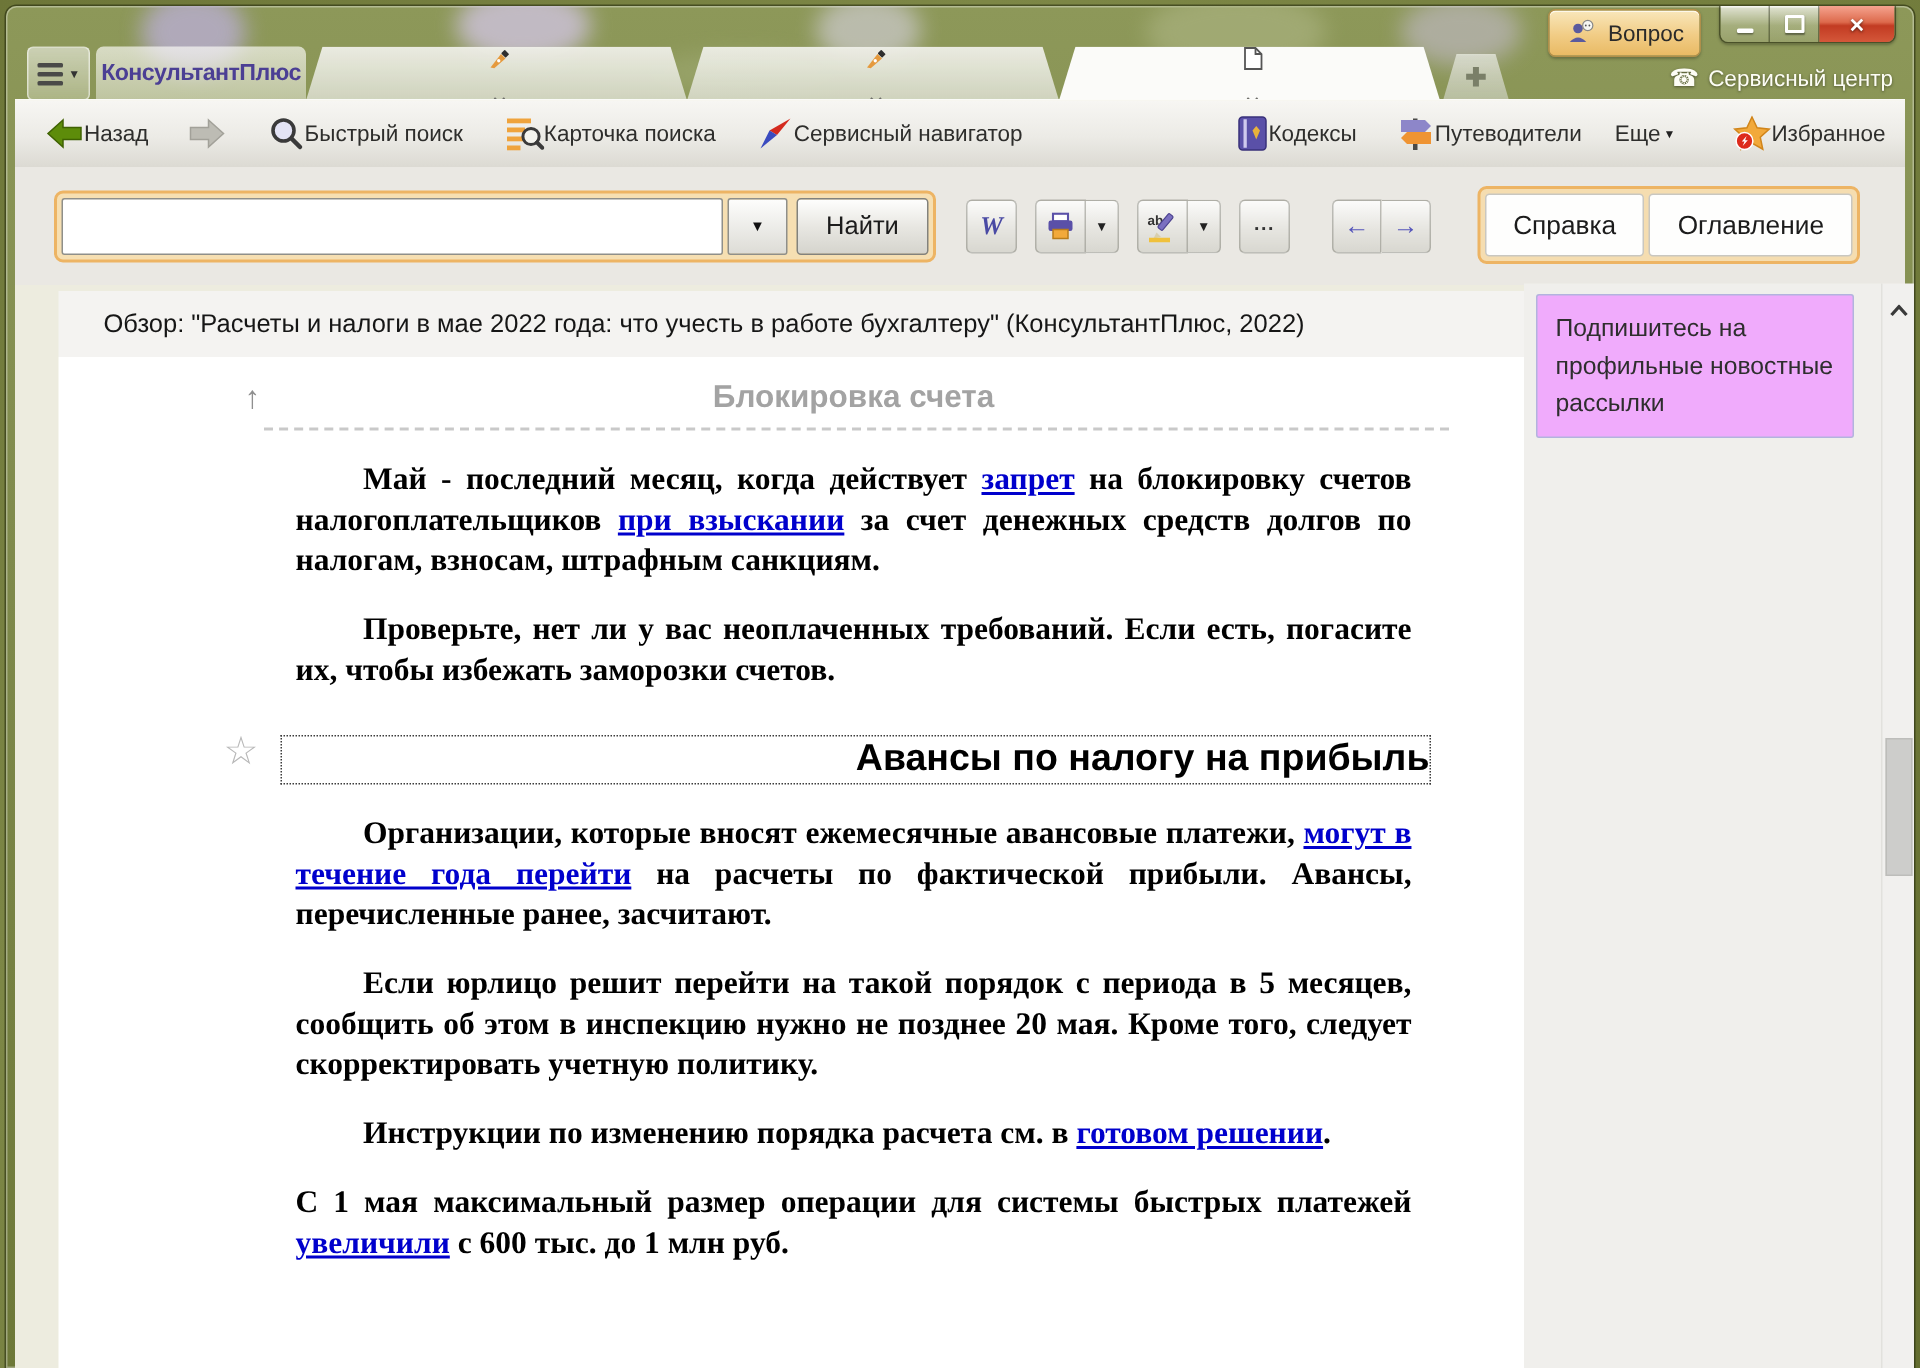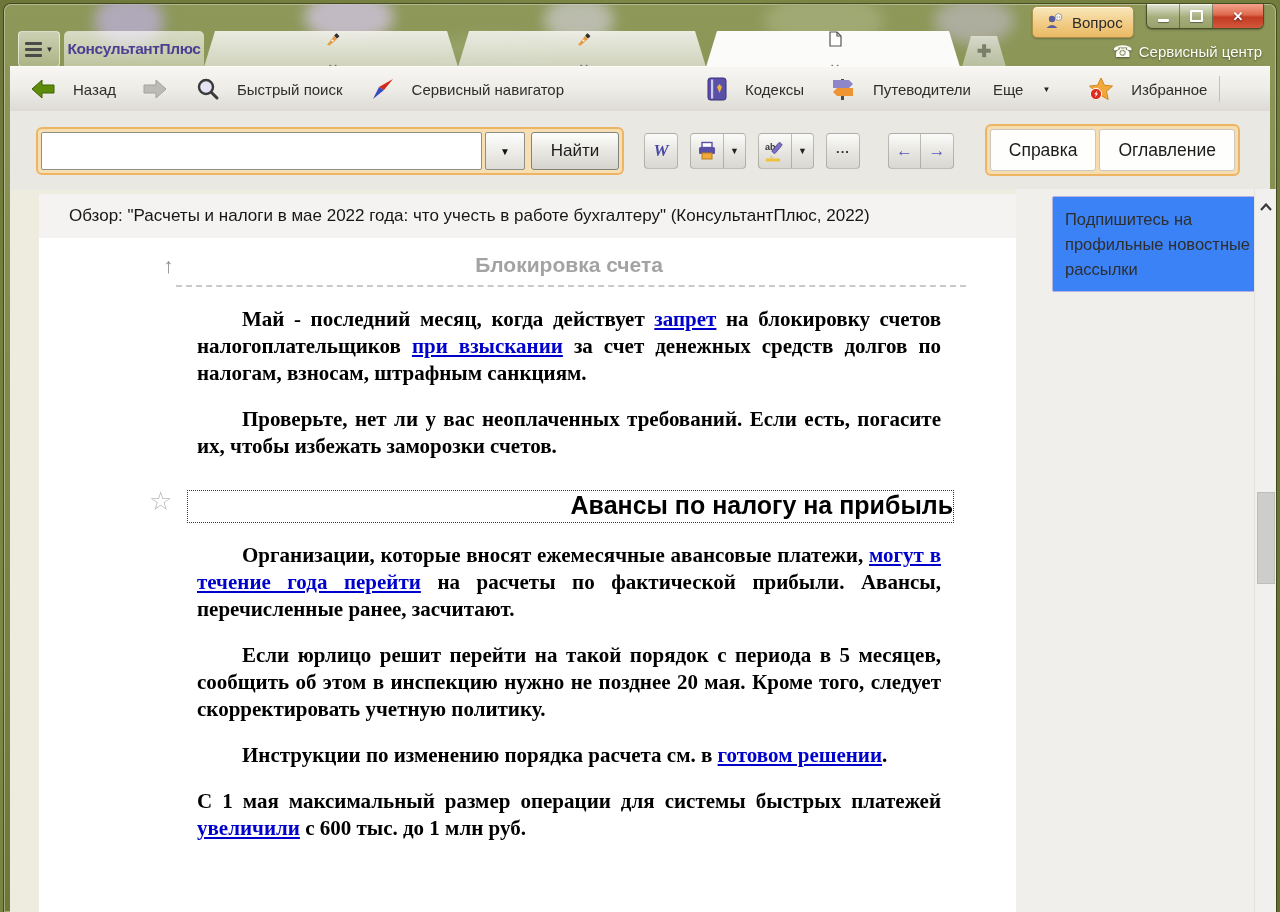--- a/index.html
+++ b/index.html
@@ -76,21 +76,21 @@
     color:#7a7f68;font-size:17px;font-weight:bold;}
   .pen-icon{width:16px;height:16px;flex:none;}
   .doc-icon{width:13px;height:16px;flex:none;}
 
   
   .app-body{position:absolute;left:6px;right:6px;top:62px;bottom:0;background:#edecdf;}
   .toolbar{position:absolute;left:0;right:0;top:0;height:44px;
     background:linear-gradient(180deg,#f7f6f3 0%,#ecebe6 55%,#dcdad3 100%);
     border-top:1px solid #fbfbf8;border-bottom:1px solid #b9b7ae;
     display:flex;align-items:center;font-size:15px;color:#2e2e2c;}
-  .tb-item{display:flex;align-items:center;gap:17px;padding:4px 6px;border-radius:3px;cursor:default;justify-content:center;}
+  .tb-item{display:flex;align-items:center;gap:0;padding:4px 6px;border-radius:3px;cursor:default;justify-content:center;}
   .tb-label{white-space:nowrap;}
   .tb-caret{font-size:8px;color:#222;margin-left:2px;}
   .tb-sep{width:1px;height:26px;background:#c3c1b9;margin:0 6px;}
 
   .search-row{position:absolute;left:0;right:0;top:45px;height:79px;background:#eae8e3;}
   .search-group{position:absolute;left:26px;top:16px;height:48px;width:588px;box-sizing:border-box;
     border:2px solid #edb464;border-radius:6px;background:#f6dfb2;display:flex;padding:3px;gap:3px;}
   .search-input{flex:1;border:1px solid #8f8f8a;border-radius:2px;font-size:16px;padding:0 8px;
     font-family:"Liberation Sans",sans-serif;background:#fff;outline:none;}
   .drop-btn{width:38px;border:1px solid #8f8f8a;border-radius:2px;
@@ -135,22 +135,22 @@
   .heading-boxed-row{position:relative;margin:30px 0 8px -10px;width:calc(100% + 23px);}
   .heading-boxed{border:1px dotted #3c3c3c;padding:1px 0 3px;text-align:right;
     font-family:Liberation Sans, sans-serif;font-weight:bold;font-size:25px;color:#000;}
   .star-marker{position:absolute;left:-38px;top:-2px;color:#b8b8b8;font-size:26px;line-height:26px;
     font-family:"DejaVu Sans",sans-serif;}
   .heading-plain{margin:28px 0 10px;text-align:center;font-family:"Liberation Sans",sans-serif;
     font-weight:bold;font-size:21px;color:#000;}
 
   
   .right-panel{position:absolute;left:1006px;top:123px;width:238px;bottom:0;background:#f0efec;}
-  .subscribe-box{position:absolute;left:36px;top:7px;width:186px;border:1px solid #b3b3de;border-radius:2px;
-    background:#3b82f6;padding:10px 12px;font-size:16.5px;line-height:1.5;color:#2e2e2e;}
+  .subscribe-box{position:absolute;left:8px;top:7px;width:186px;border:1px solid #b3b3de;border-radius:2px;
+    background:#f0abfc;padding:10px 12px;font-size:16.5px;line-height:1.5;color:#2e2e2e;}
   .scrollbar{position:absolute;left:1244px;top:123px;width:22px;bottom:0;background:#f1f0ee;
     border-left:1px solid #e2e1dd;}
   .sb-up{position:absolute;left:0;top:8px;width:100%;height:20px;display:flex;align-items:center;
     justify-content:center;}
   .sb-thumb{position:absolute;left:2px;top:303px;width:18px;height:92px;background:#cdcdcb;
     border:1px solid #bdbdba;box-sizing:border-box;}
 </style>
 </head>
 <body>
 
@@ -260,20 +260,31 @@
         </svg>
       </div>
       <div class="tb-item" style="margin-left:16px">
         <svg width="24" height="24" viewBox="0 0 24 24">
           <circle cx="10" cy="10" r="7" fill="#e3e3f4" stroke="#3a3a3a" stroke-width="2.4"></circle>
           <line x1="15.5" y1="15.5" x2="21" y2="21" stroke="#3a3a3a" stroke-width="3" stroke-linecap="round"></line>
         </svg>
         <span class="tb-label">Быстрый поиск</span>
       </div>
       <div class="tb-item" style="margin-left:16px">
+        <svg width="26" height="24" viewBox="0 0 26 24">
+          <rect x="1" y="2" width="16" height="3.2" fill="#efa33c"></rect>
+          <rect x="1" y="8" width="12" height="3.2" fill="#efa33c"></rect>
+          <rect x="1" y="14" width="15" height="3.2" fill="#efa33c"></rect>
+          <rect x="1" y="20" width="9" height="3.2" fill="#efa33c"></rect>
+          <circle cx="17" cy="14" r="5.4" fill="#f4f4ee" stroke="#3a3a3a" stroke-width="2"></circle>
+          <line x1="21" y1="18" x2="24.5" y2="21.5" stroke="#3a3a3a" stroke-width="2.6" stroke-linecap="round"></line>
+        </svg>
+        <span class="tb-label">Карточка поиска</span>
+      </div>
+      <div class="tb-item" style="margin-left:16px">
         <svg width="24" height="24" viewBox="0 0 24 24">
           <polygon points="22,2 8,10 13,13" fill="#d42a1e"></polygon>
           <polygon points="2,22 13,13 8,10" fill="#3a4bbf"></polygon>
         </svg>
         <span class="tb-label">Сервисный навигатор</span>
       </div>
       <div class="tb-item" style="margin-left:130px">
         <svg width="22" height="24" viewBox="0 0 22 24">
           <rect x="2" y="1" width="18" height="22" rx="2.5" fill="#5a50a8" stroke="#39317a" stroke-width="1"></rect>
           <rect x="5" y="2.5" width="2.2" height="19" fill="#cfc9ee"></rect>

